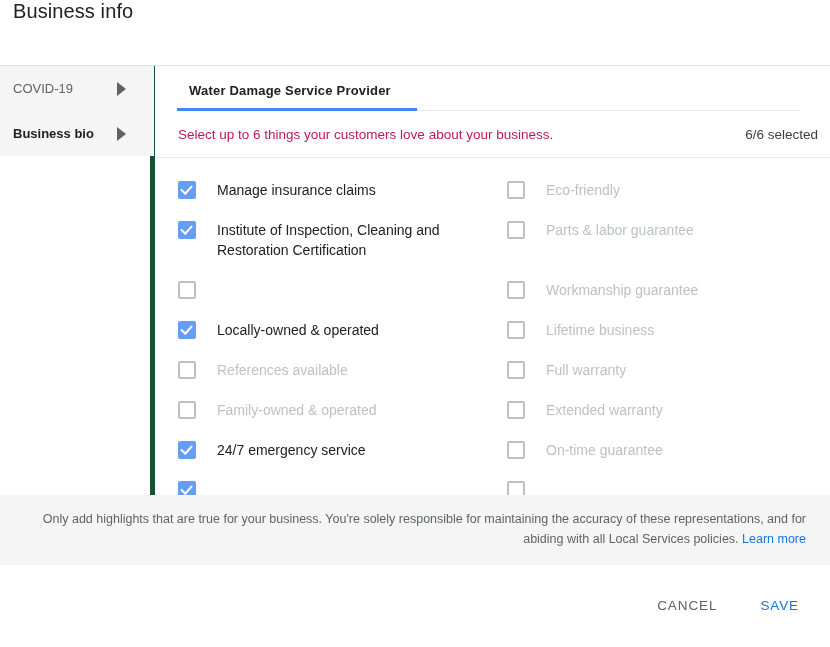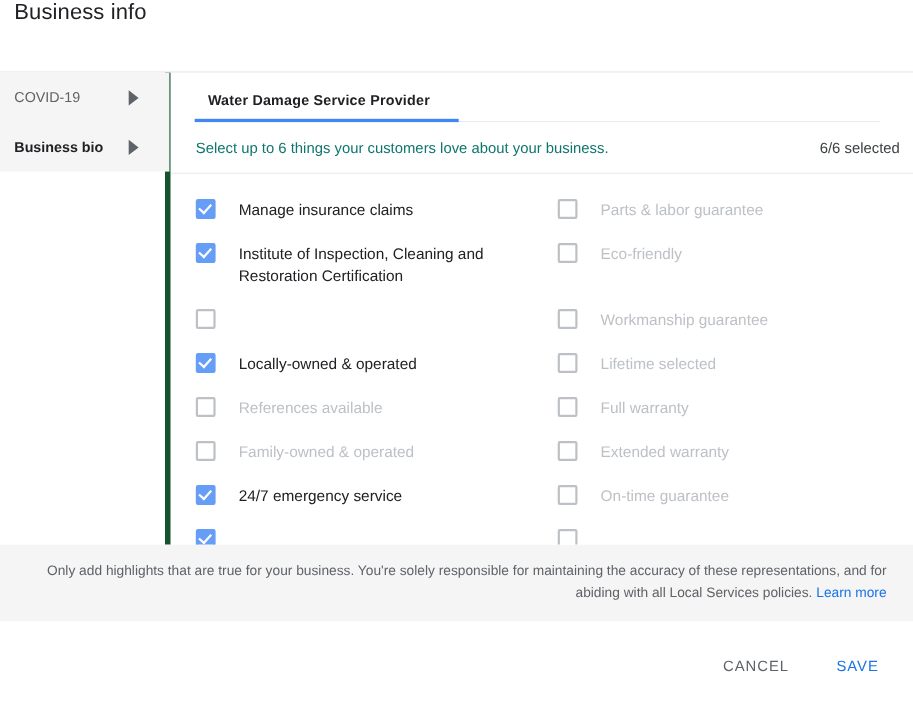--- a/index.html
+++ b/index.html
@@ -135,21 +135,21 @@
     height: 47px;
     display: flex;
     align-items: center;
     justify-content: space-between;
     padding: 0 12px 0 23px;
     box-sizing: border-box;
     border-bottom: 1px solid #e8eaed;
   }
   .subtitle-text {
     font-size: 13.5px;
-    color: #0f766e;
+    color: #be185d;
   }
   .selected-count {
     font-size: 13.5px;
     color: #3c4043;
   }
 
   
   .checkbox-area {
     flex: 1;
     overflow: hidden;
@@ -322,34 +322,34 @@
               <span class="check-label">24/7 emergency service</span>
             </div>
             <div class="check-row enabled">
               <span class="cb on"></span>
               <span class="check-label"></span>
             </div>
           </div>
         <div class="checkbox-col right" id="col-right">
             <div class="check-row disabled">
               <span class="cb off"></span>
+              <span class="check-label">Eco-friendly</span>
+            </div>
+            <div class="check-row disabled">
+              <span class="cb off"></span>
               <span class="check-label">Parts &amp; labor guarantee</span>
             </div>
-            <div class="check-row disabled">
-              <span class="cb off"></span>
-              <span class="check-label">Eco-friendly</span>
-            </div>
             <div class="check-row spacer"></div>
             <div class="check-row disabled">
               <span class="cb off"></span>
               <span class="check-label">Workmanship guarantee</span>
             </div>
             <div class="check-row disabled">
               <span class="cb off"></span>
-              <span class="check-label">Lifetime selected</span>
+              <span class="check-label">Lifetime business</span>
             </div>
             <div class="check-row disabled">
               <span class="cb off"></span>
               <span class="check-label">Full warranty</span>
             </div>
             <div class="check-row disabled">
               <span class="cb off"></span>
               <span class="check-label">Extended warranty</span>
             </div>
             <div class="check-row disabled">

